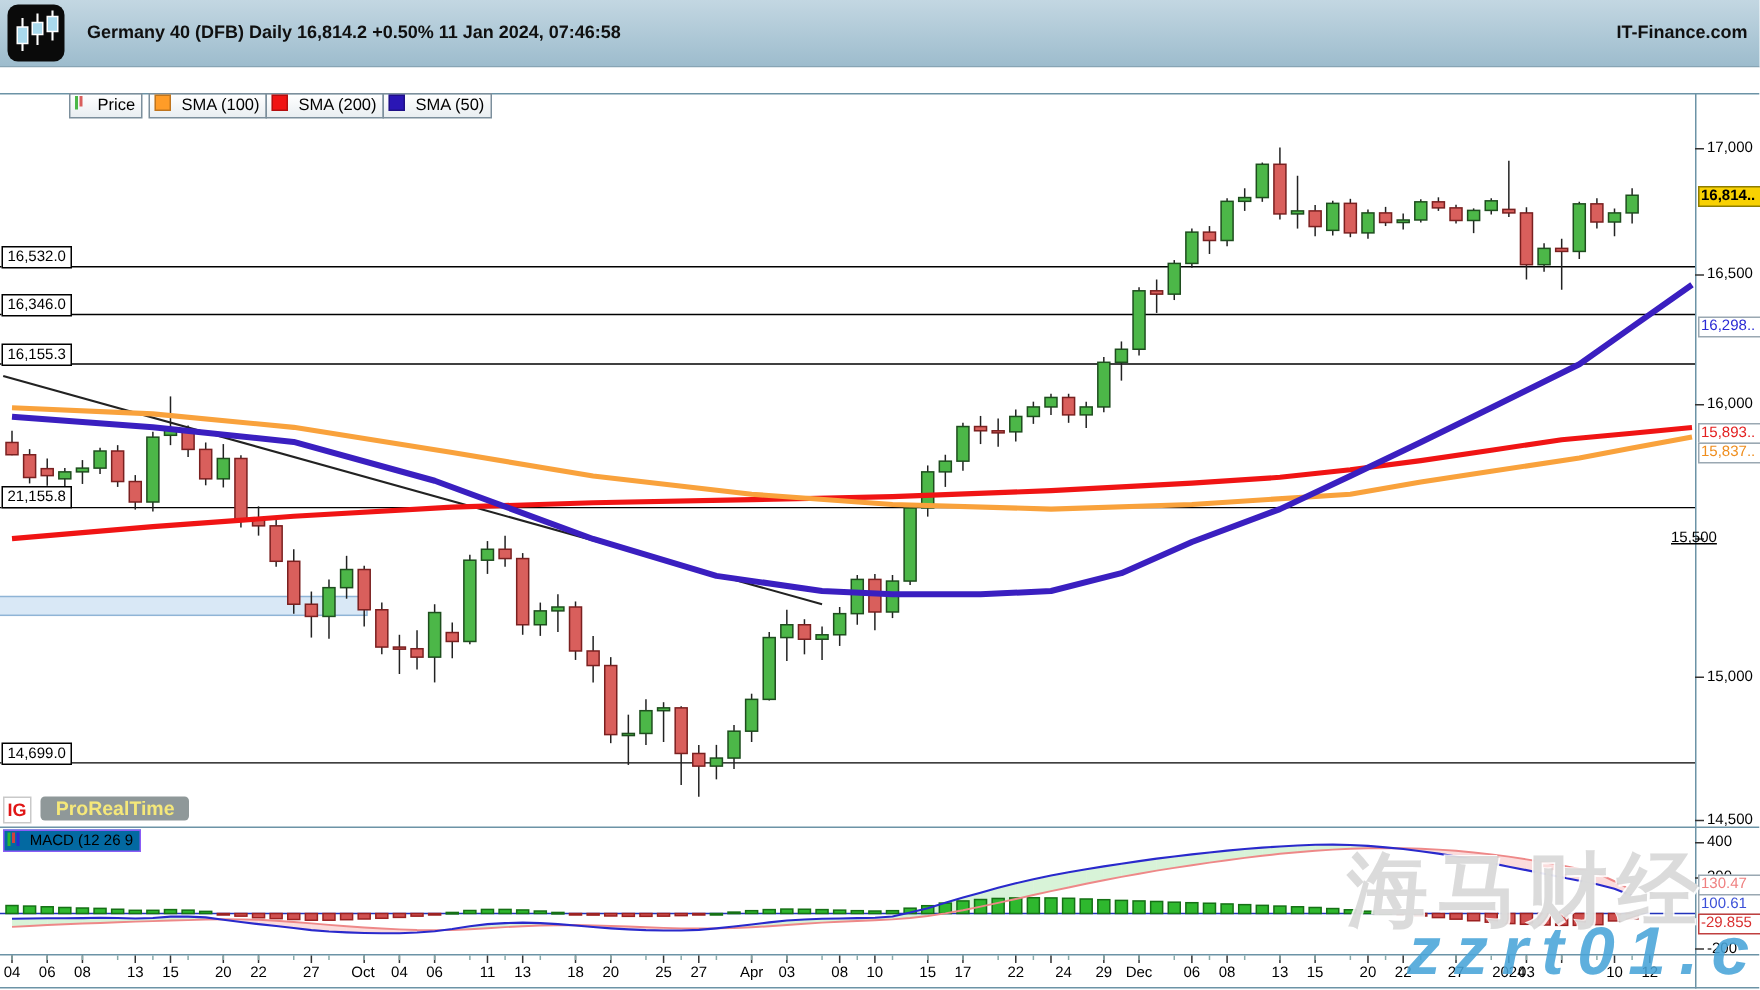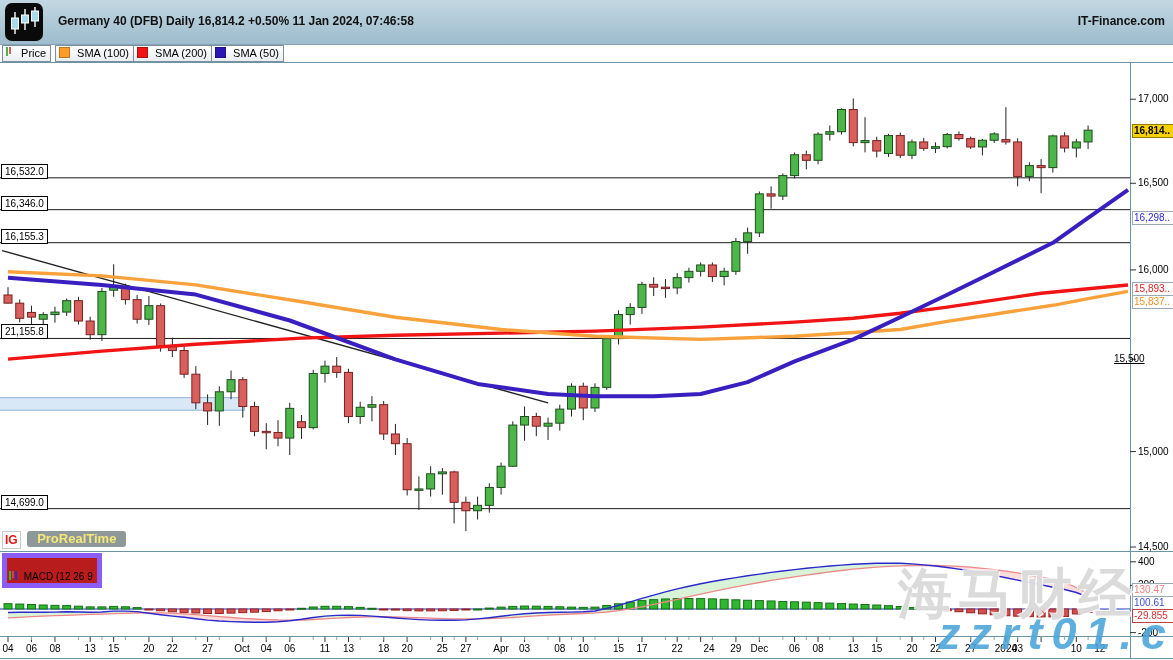--- a/index.html
+++ b/index.html
@@ -4,32 +4,32 @@
 <style>
   html,body{margin:0;padding:0;width:1173px;height:660px;overflow:hidden;background:#fff;
     font-family:"Liberation Sans",sans-serif;}
   .page{position:absolute;left:0;top:0;width:1045px;height:660px;}
   .header{position:absolute;left:0;top:0;width:1173px;height:44px;
     background:linear-gradient(#c3d7e2,#9dbccd);border-bottom:1px solid #87a4b4;}
   .app-logo{position:absolute;left:5px;top:3px;width:38px;height:38px;background:#0a0a0a;border-radius:7px;}
   .hdr-title{position:absolute;left:58px;top:14px;font-size:12px;font-weight:bold;color:#101010;}
   .hdr-site{position:absolute;right:8px;top:14px;font-size:12px;font-weight:bold;color:#101010;}
   .legend{position:absolute;left:0;top:45px;width:1173px;height:17px;background:#fff;}
-  .lg-btn{position:absolute;top:0;height:15px;border:1px solid #7c8f9c;background:linear-gradient(#ffffff,#e9eef1);
-    font-size:11px;color:#000;line-height:15px;padding:0 4px 0 3px;white-space:nowrap;}
+  .lg-btn{position:absolute;top:17px;height:15px;border:1px solid #7c8f9c;background:linear-gradient(#ffffff,#e9eef1);
+    font-size:11px;color:#000;line-height:15px;padding:0 4px 0 3px;white-space:nowrap;margin-left:44px;}
   .lg-sq{display:inline-block;width:9px;height:9px;vertical-align:-1px;margin-right:4px;border:1px solid rgba(0,0,0,.25);}
   .lvl-box{position:absolute;border:1px solid #000;background:#fff;font-size:10px;color:#000;
     height:13px;line-height:13px;padding:0 3px;}
   .rtick{position:absolute;font-size:10px;color:#000;text-align:right;}
   .badge{position:absolute;left:1132px;width:42px;height:12px;font-size:10px;line-height:12px;
     background:#fff;border:1px solid #9aa8b2;text-align:left;padding:0 1px;white-space:nowrap;}
   .badge.last{background:#f8d102;border-color:#8e7d00;color:#000;font-weight:bold;}
   .xlab{position:absolute;top:643px;font-size:10px;color:#000;transform:translateX(-50%);white-space:nowrap;}
-  .macd-label{position:absolute;left:2px;top:553px;height:13px;border:5px solid #8b5cf6;background:#b91c1c;
-    font-size:10px;line-height:13px;padding:12px 4px 0 2px;color:#000;}
+  .macd-label{position:absolute;left:2px;top:553px;height:13px;border:1px solid #8b5cf6;background:#0369a1;
+    font-size:10px;line-height:13px;padding:0 4px 0 2px;color:#000;}
   .macd-ico{display:inline-block;width:10px;height:9px;vertical-align:-1px;margin-right:2px;}
   .macd-ico i{display:inline-block;width:2px;margin-right:1px;vertical-align:top;}
   .prt-logo{position:absolute;left:2px;top:531px;height:18px;}
   .prt-ig{display:inline-block;background:#fff;border:1px solid #c9c9c9;color:#e01616;font-weight:bold;
     font-size:12px;padding:0 2px;height:16px;line-height:16px;vertical-align:top;}
   .prt-name{display:inline-block;background:#8f9899;border-radius:3px;color:#f5e87a;font-weight:bold;
     font-size:13px;padding:0 10px;height:16px;line-height:16px;margin-left:2px;vertical-align:top;}
   .wm-cn{position:absolute;left:898px;top:558px;font-size:54px;font-weight:bold;letter-spacing:6px;
     color:rgba(195,195,195,0.6);text-shadow:1px 1px 0 rgba(255,255,255,.9),-1px -1px 0 rgba(255,255,255,.9);
     white-space:nowrap;z-index:30;}

